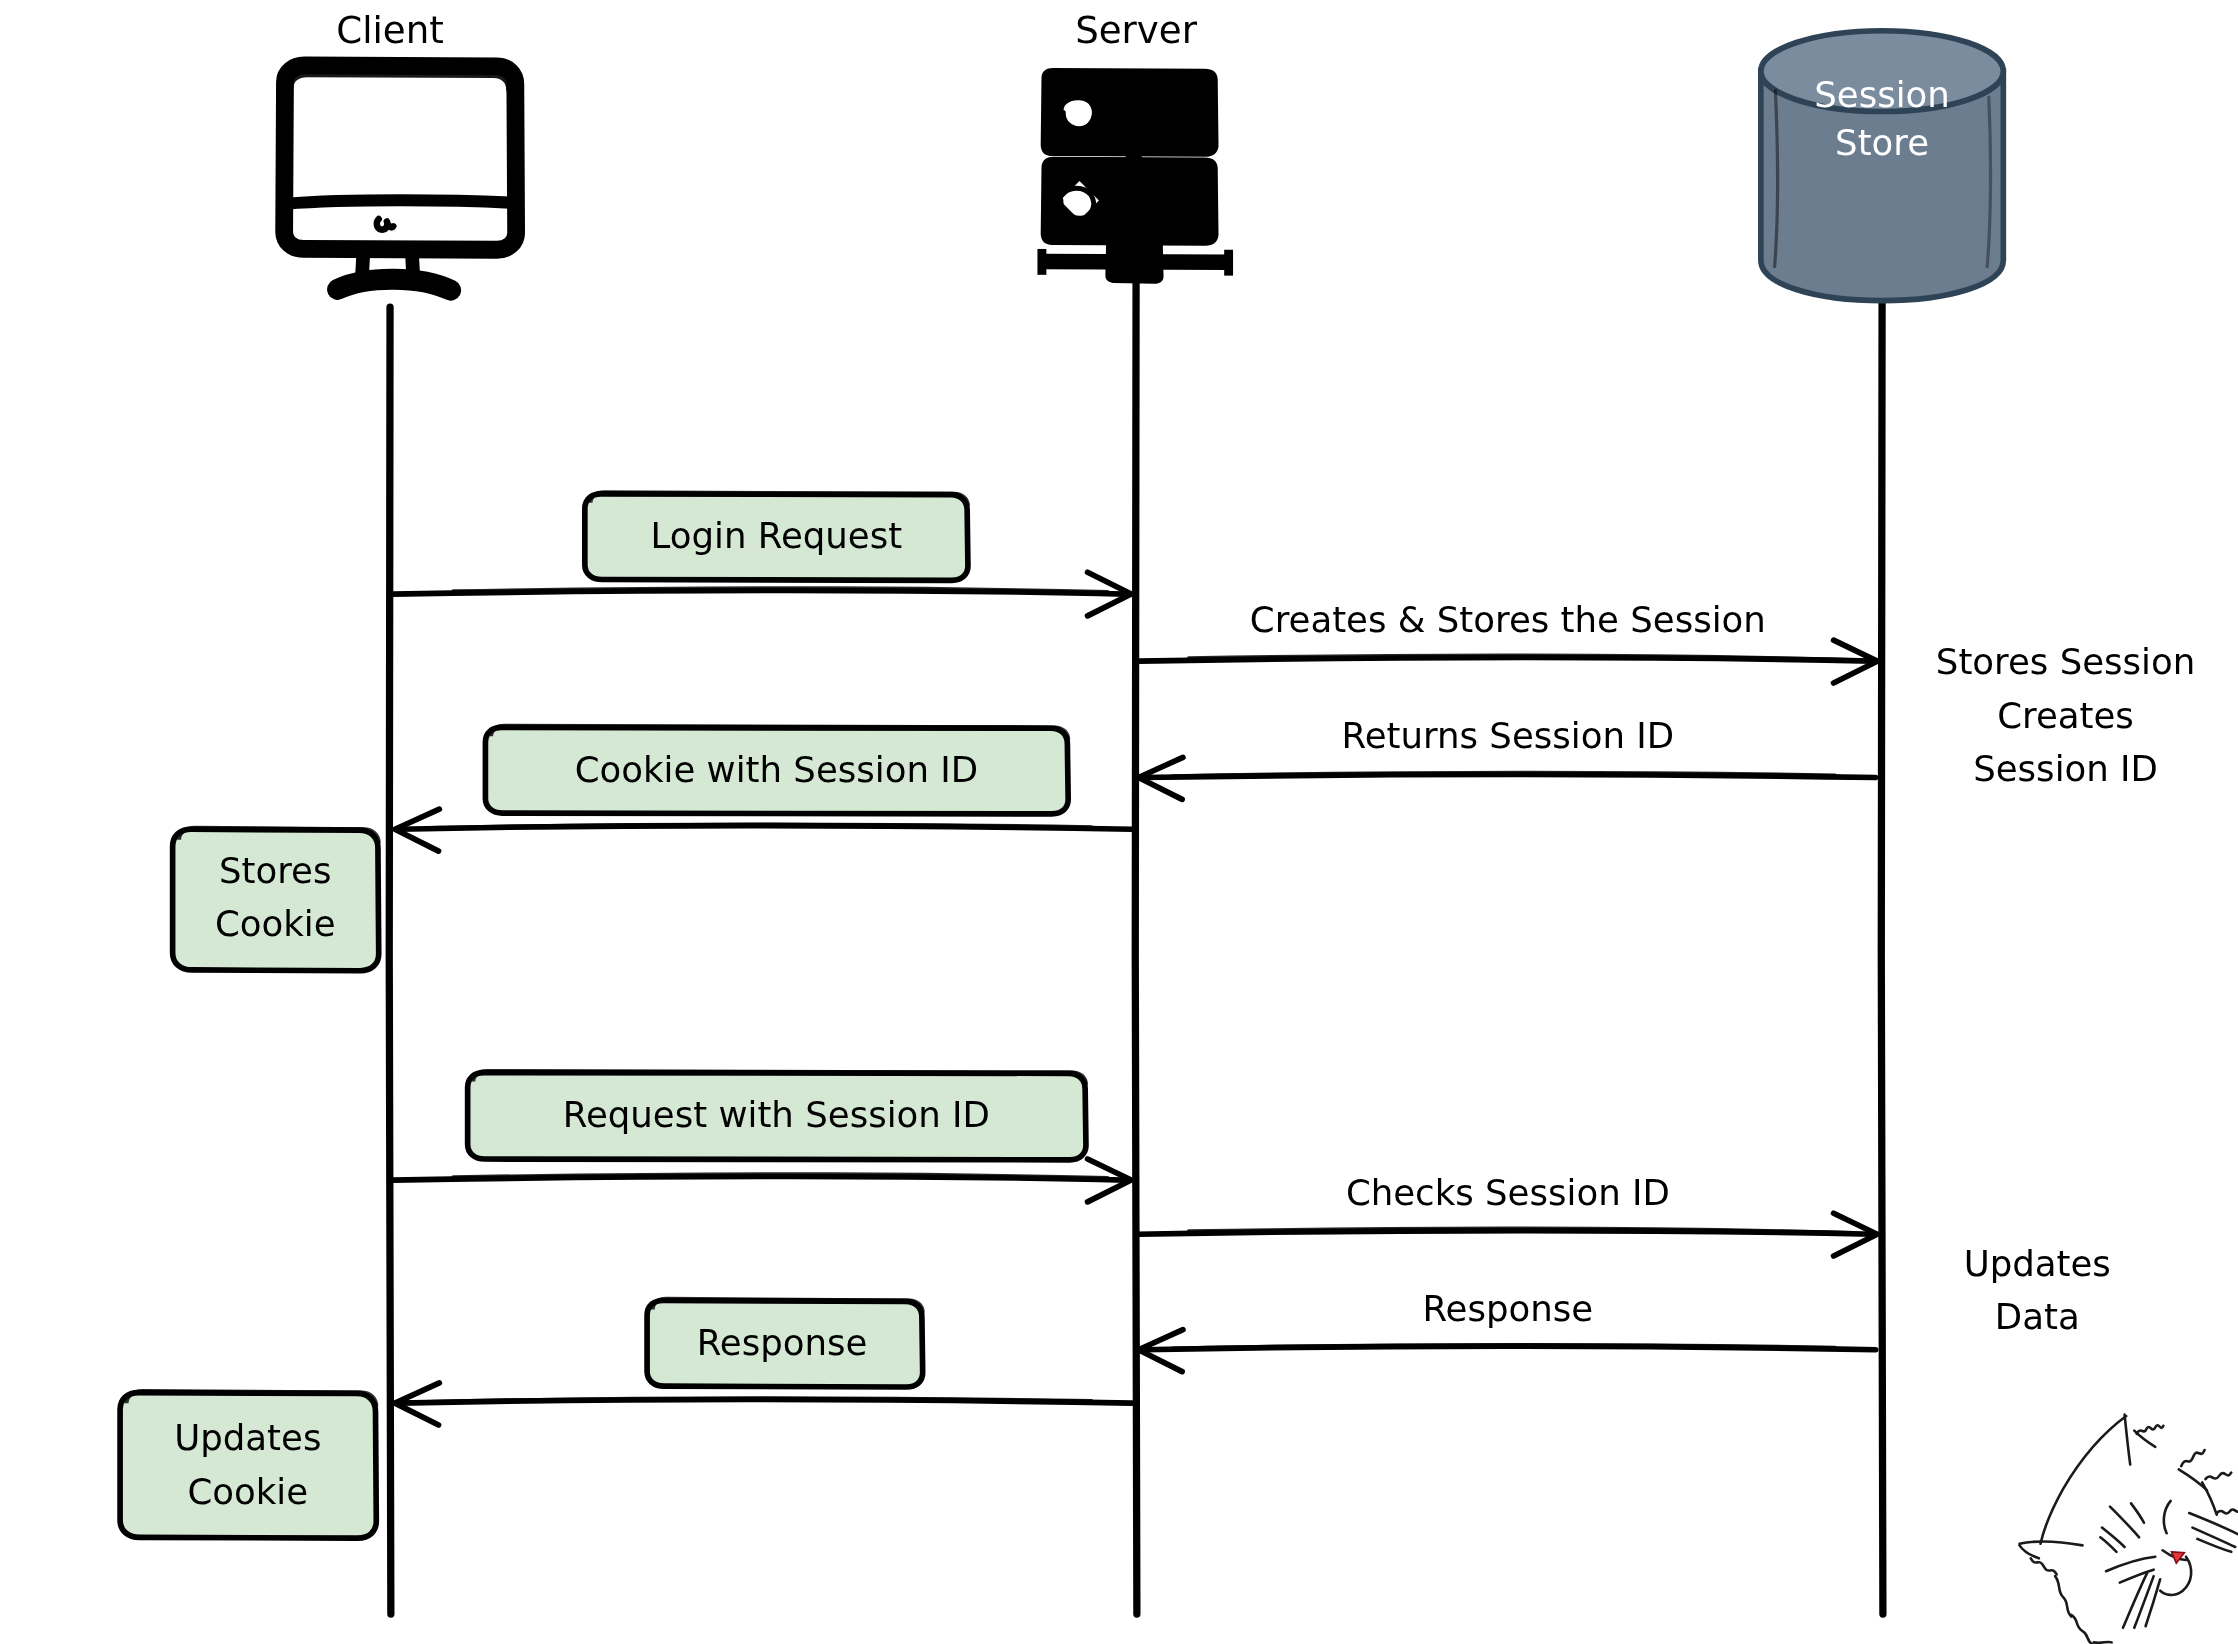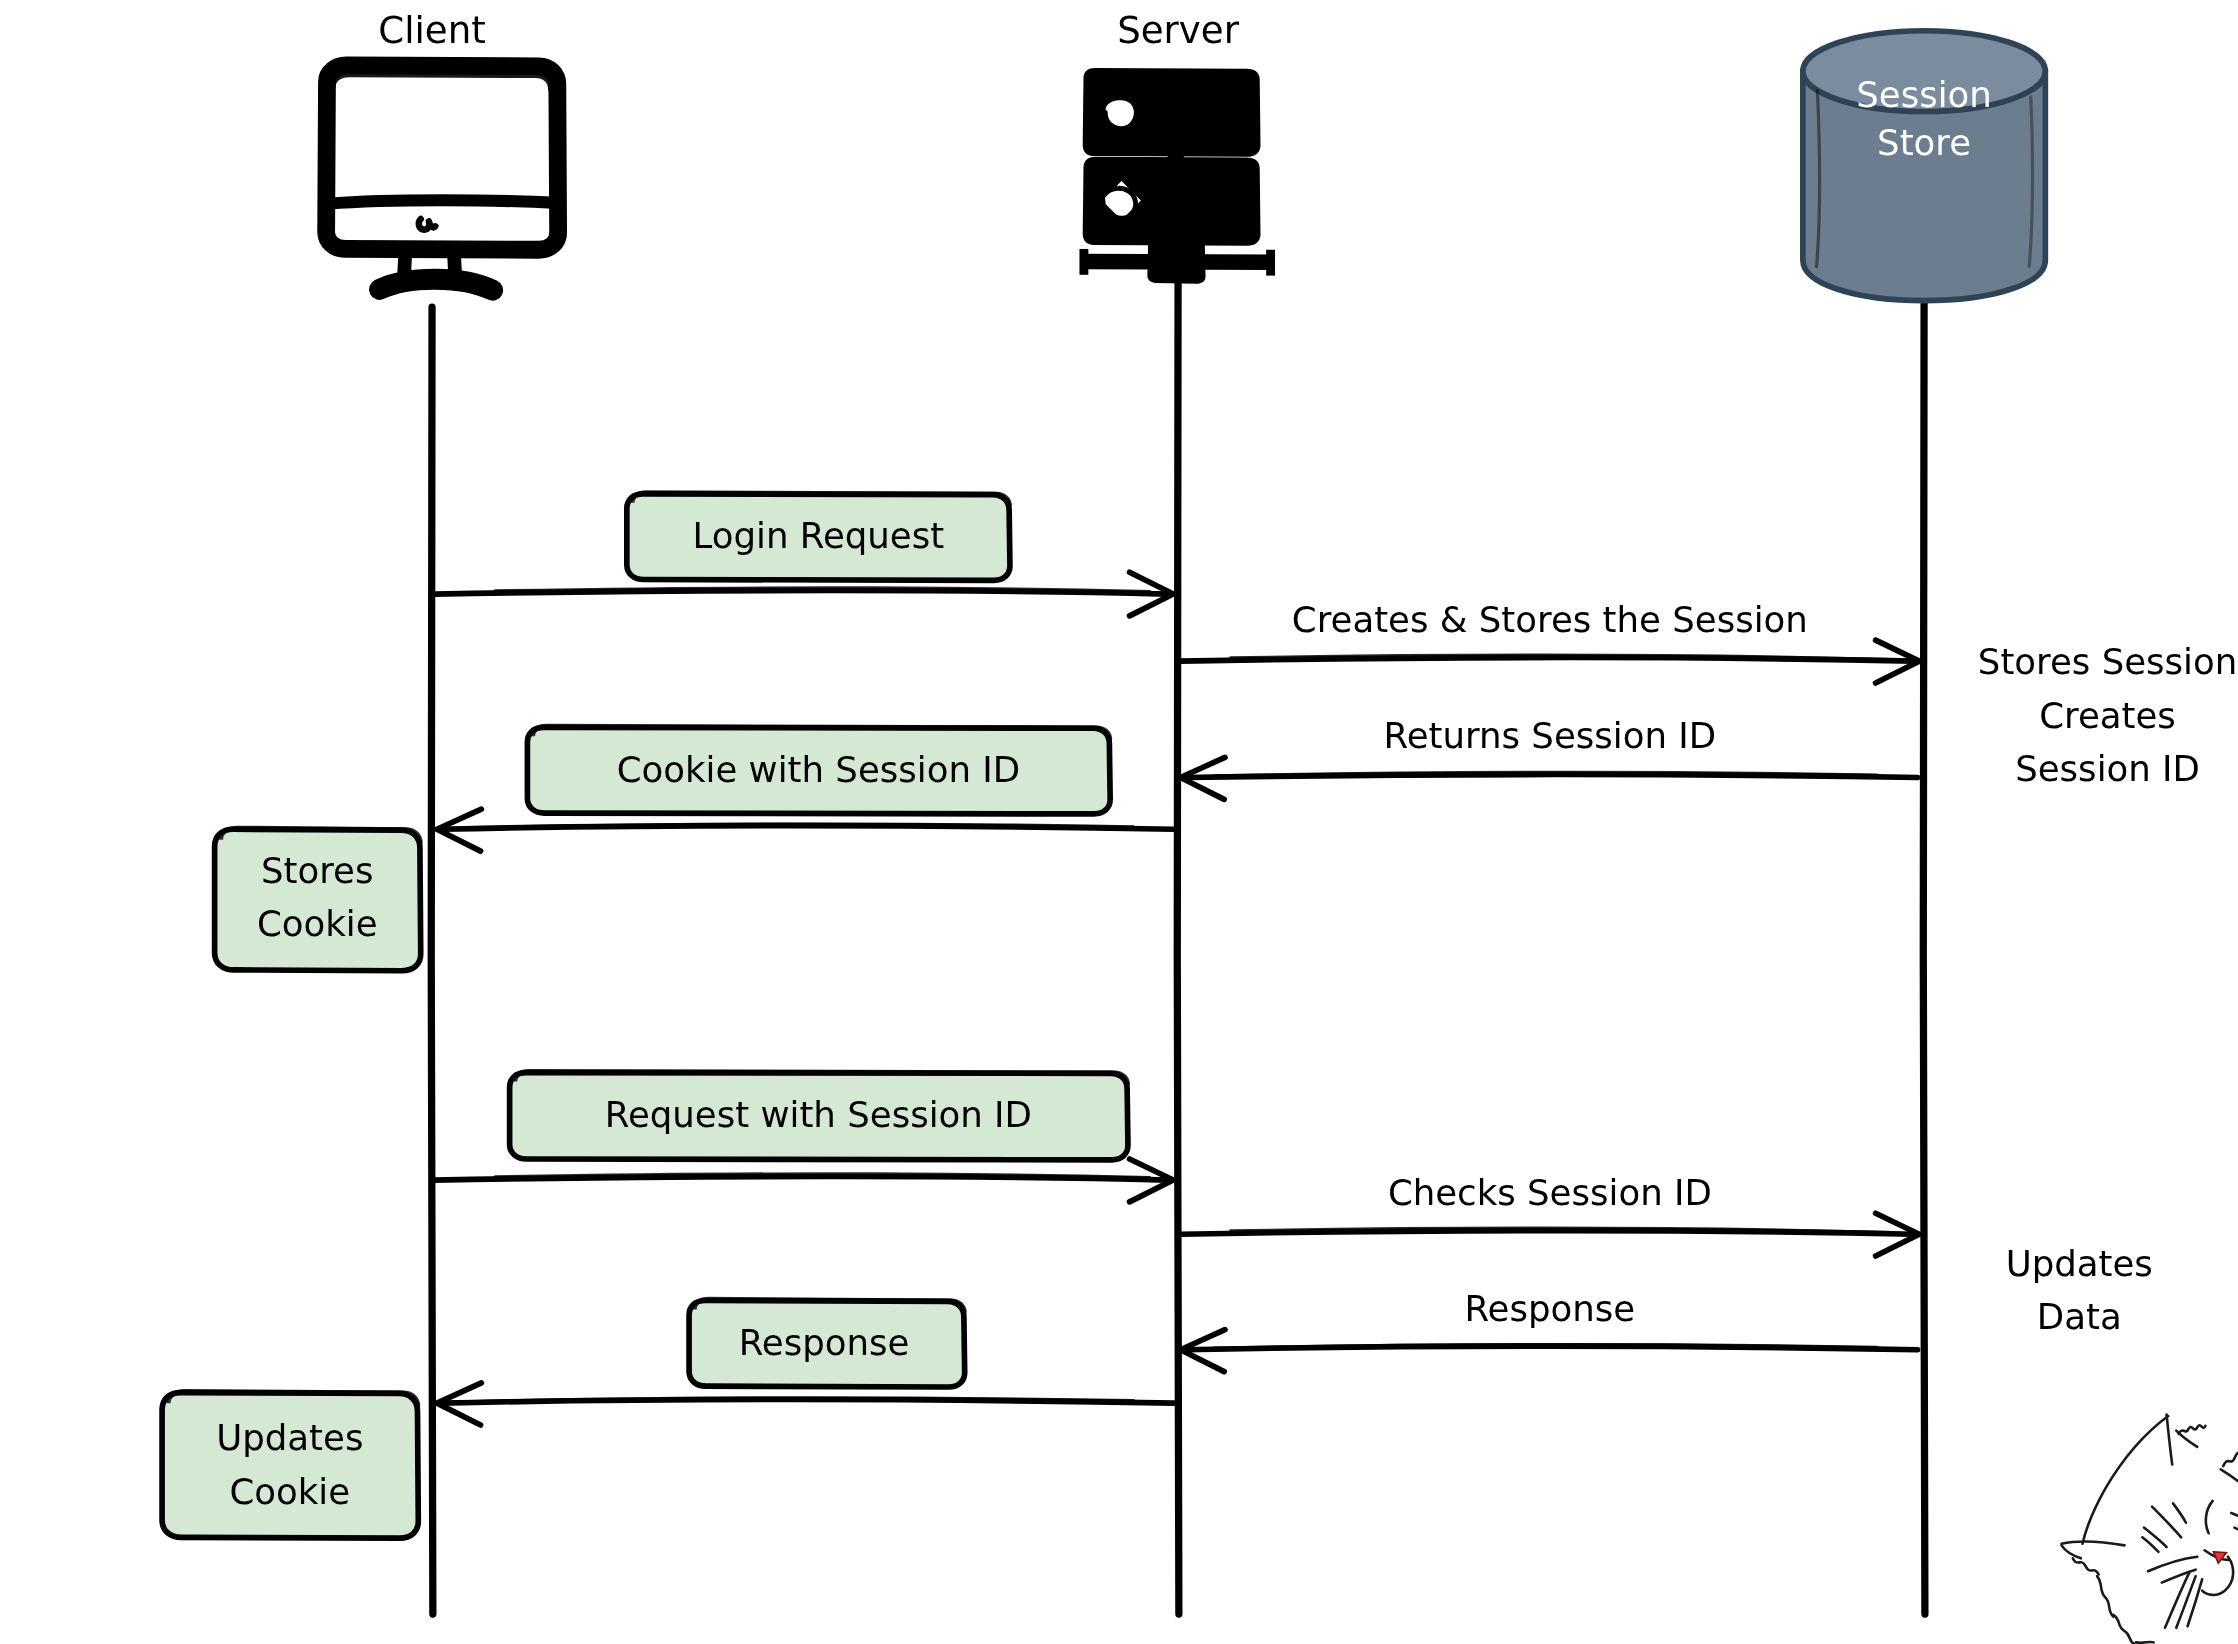--- a/index.html
+++ b/index.html
@@ -1,21 +1,21 @@
 <!DOCTYPE html>
 <html style="font-size:13px"><head>
 <meta charset="utf-8">
 <title>Session Flow Sequence Diagram</title>
 <style>
   html,body{margin:0;padding:0;background:#ffffff;}
   body{
     font-family:"DejaVu Sans", sans-serif;
     width:2239px;height:1644px;position:relative;overflow:hidden;
   }
-  #stage{position:absolute;left:0;top:0;width:2195px;height:1644px;margin-left:42px;}
+  #stage{position:absolute;left:0;top:0;width:2195px;height:1644px;}
   svg#diagram{position:absolute;left:0;top:0;width:2239px;height:1644px;display:block;}
 
   .hand-text{
     font-family:"DejaVu Sans", sans-serif;
     font-weight:400;
     fill:#000000;
     dominant-baseline:middle;
   }
   .actor-label{font-size:46px;text-anchor:middle;}
   .db-label{font-size:44px;text-anchor:middle;fill:#ffffff;}

